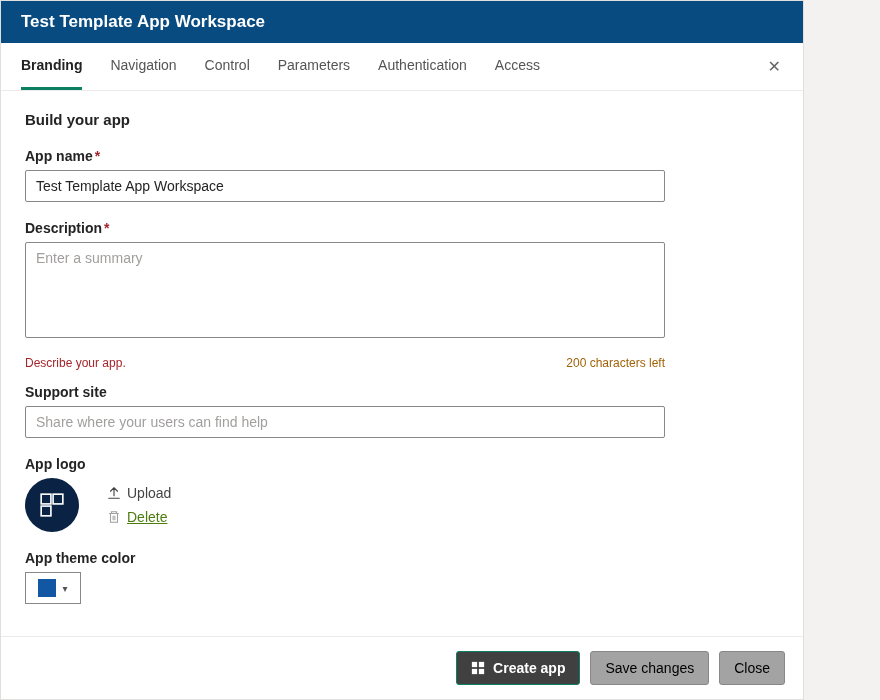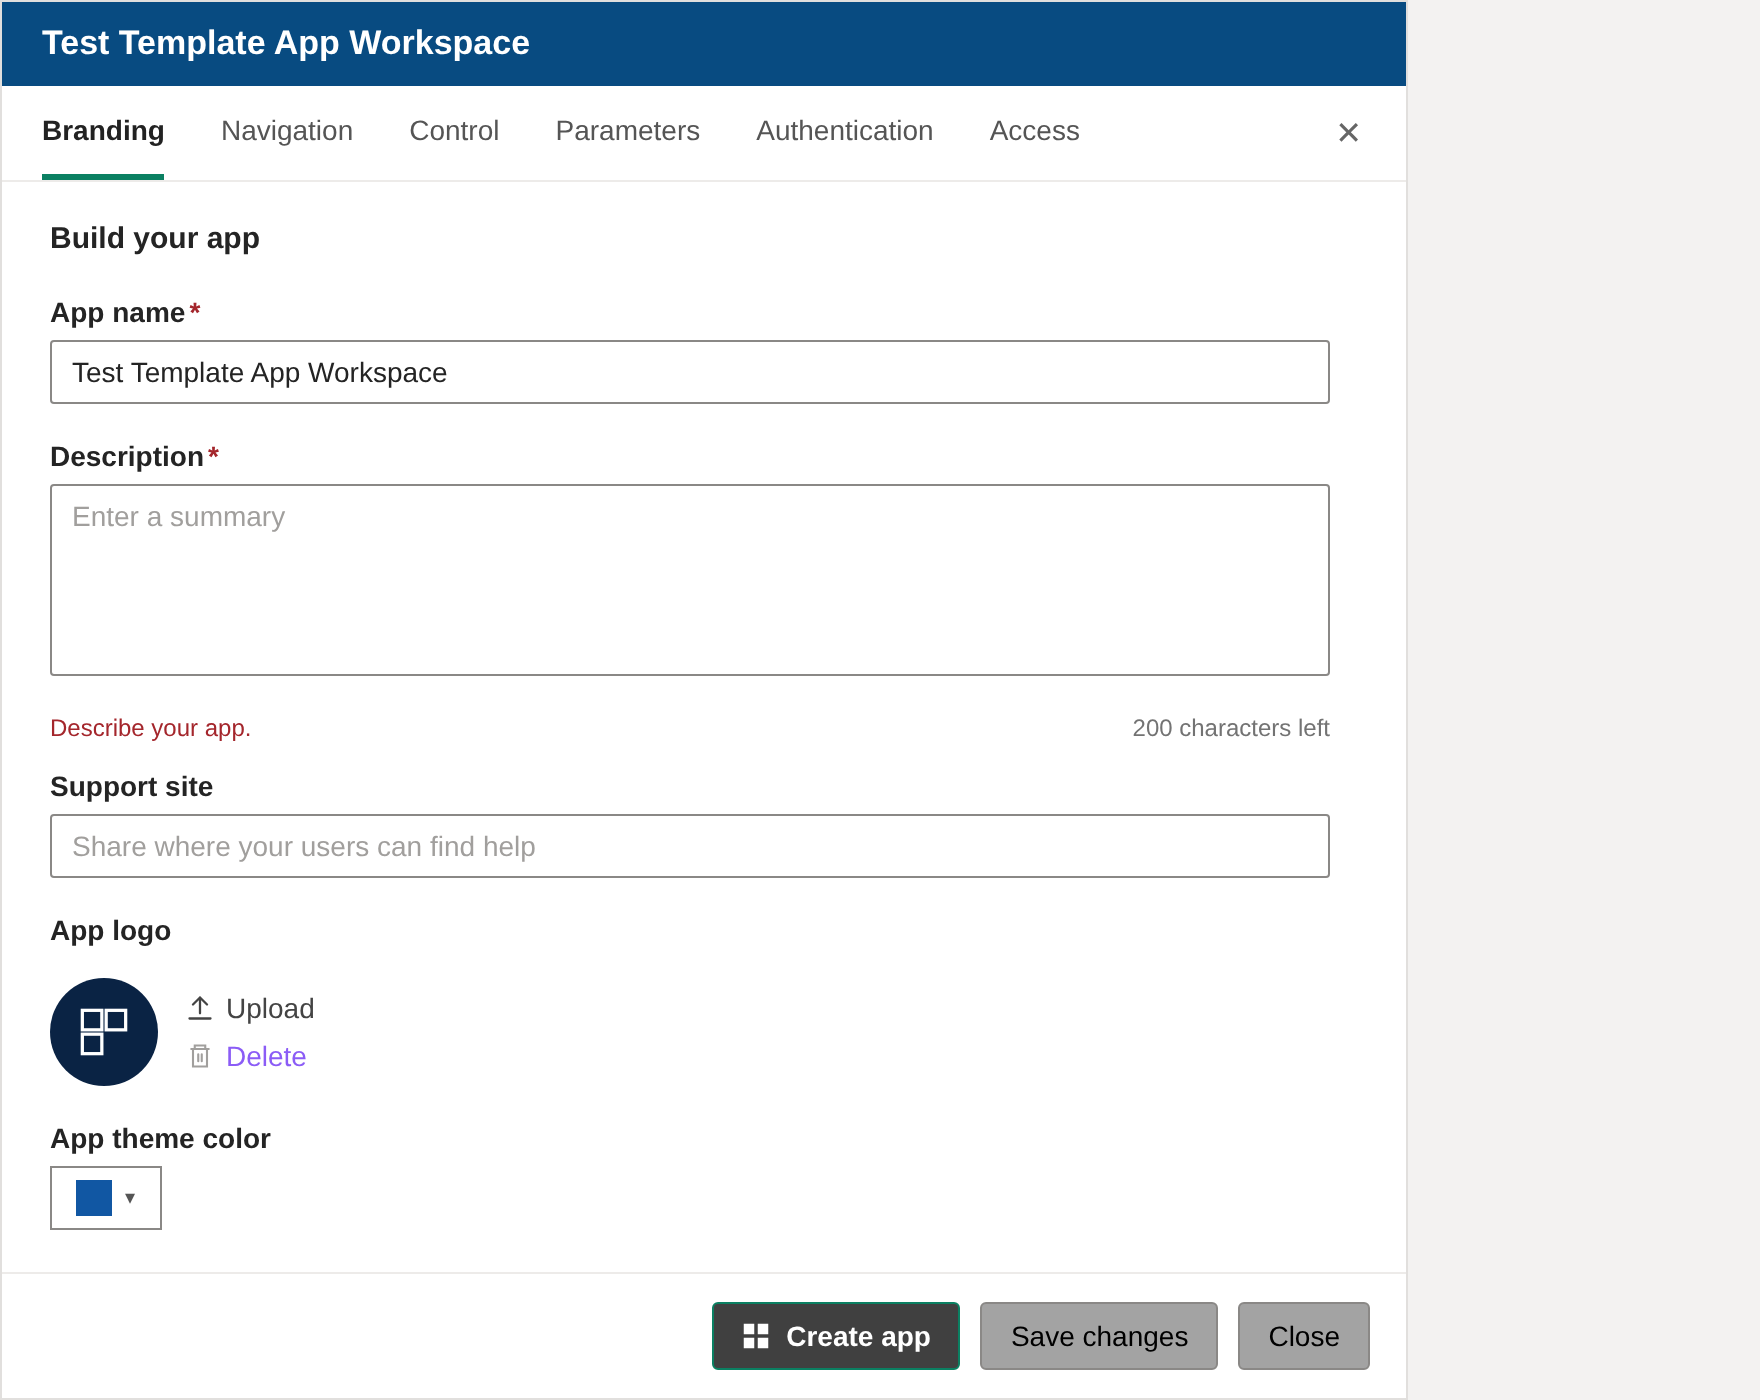--- a/index.html
+++ b/index.html
@@ -1,46 +1,46 @@
 <!DOCTYPE html>
 <html><head>
 <meta charset="utf-8">
 <style>
   * { box-sizing: border-box; margin: 0; padding: 0; font-family: "Segoe UI", -apple-system, BlinkMacSystemFont, sans-serif; }
   body { background: #f3f2f1; width: 880px; height: 700px; overflow: hidden; }
-  .dialog { background: #fff; width: 704px; height: 700px; border: 1px solid #e1dfdd; display: flex; flex-direction: column; }
+  .dialog { background: #fff; width: 804px; height: 700px; border: 1px solid #e1dfdd; display: flex; flex-direction: column; }
   .header { background: #084b81; color: #fff; padding: 11px 20px; font-size: 17px; font-weight: 600; }
   .tabs-row { display: flex; align-items: center; border-bottom: 1px solid #edebe9; padding: 0 20px; position: relative; }
   .tab { padding: 14px 0; margin-right: 28px; font-size: 14px; color: #555; cursor: pointer; border-bottom: 3px solid transparent; }
   .tab.active { font-weight: 700; color: #222; border-bottom-color: #0b8062; }
   .close-x { position: absolute; right: 22px; top: 14px; font-size: 16px; color: #666; cursor: pointer; font-weight: 300; }
   .content { padding: 20px 24px 8px 24px; flex: 1; overflow: auto; }
   .section-title { font-size: 15px; font-weight: 600; color: #242424; margin-bottom: 20px; }
   .field-label { font-size: 14px; color: #242424; font-weight: 600; margin-top: 18px; margin-bottom: 6px; }
   .req { color: #a4262c; margin-left: 2px; }
   .text-input, .textarea-input {
     width: 640px; max-width: 640px;
     border: 1px solid #8a8886;
     padding: 7px 10px; font-size: 14px; color: #242424;
     border-radius: 2px;
   }
   .textarea-input { height: 96px; resize: none; }
   .text-input::placeholder, .textarea-input::placeholder { color: #a19f9d; }
   .hint-row { width: 640px; display: flex; justify-content: space-between; margin-top: 14px; font-size: 12px; }
   .hint-error { color: #a4262c; }
-  .hint-count { color: #737373; }
-  .logo-row { display: flex; align-items: center; gap: 14px; margin-top: 16px; }
+  .hint-count { color: #a16207; }
+  .logo-row { display: flex; align-items: center; gap: 28px; margin-top: 6px; }
   .logo-circle {
     width: 54px; height: 54px; border-radius: 50%;
     background: #0a2344; display: flex; align-items: center; justify-content: center;
   }
   .logo-actions { display: flex; flex-direction: column; gap: 8px; }
   .logo-action { display: flex; align-items: center; gap: 6px; font-size: 14px; cursor: pointer; }
   .logo-action.upload { color: #444; }
-  .logo-action.delete { color: #8b5cf6; cursor: default; }
+  .logo-action.delete { color: #4d7c0f; cursor: default; text-decoration: underline; }
   .color-picker {
     margin-top: 6px; width: 56px; height: 32px;
     border: 1px solid #8a8886; display: flex; align-items: center; justify-content: center; gap: 6px; cursor: pointer;
   }
   .color-swatch { width: 18px; height: 18px; background: #1157a3; }
   .chev { font-size: 10px; color: #555; }
   .footer {
     border-top: 1px solid #edebe9; padding: 14px 18px;
     display: flex; justify-content: flex-end; gap: 10px;
   }

